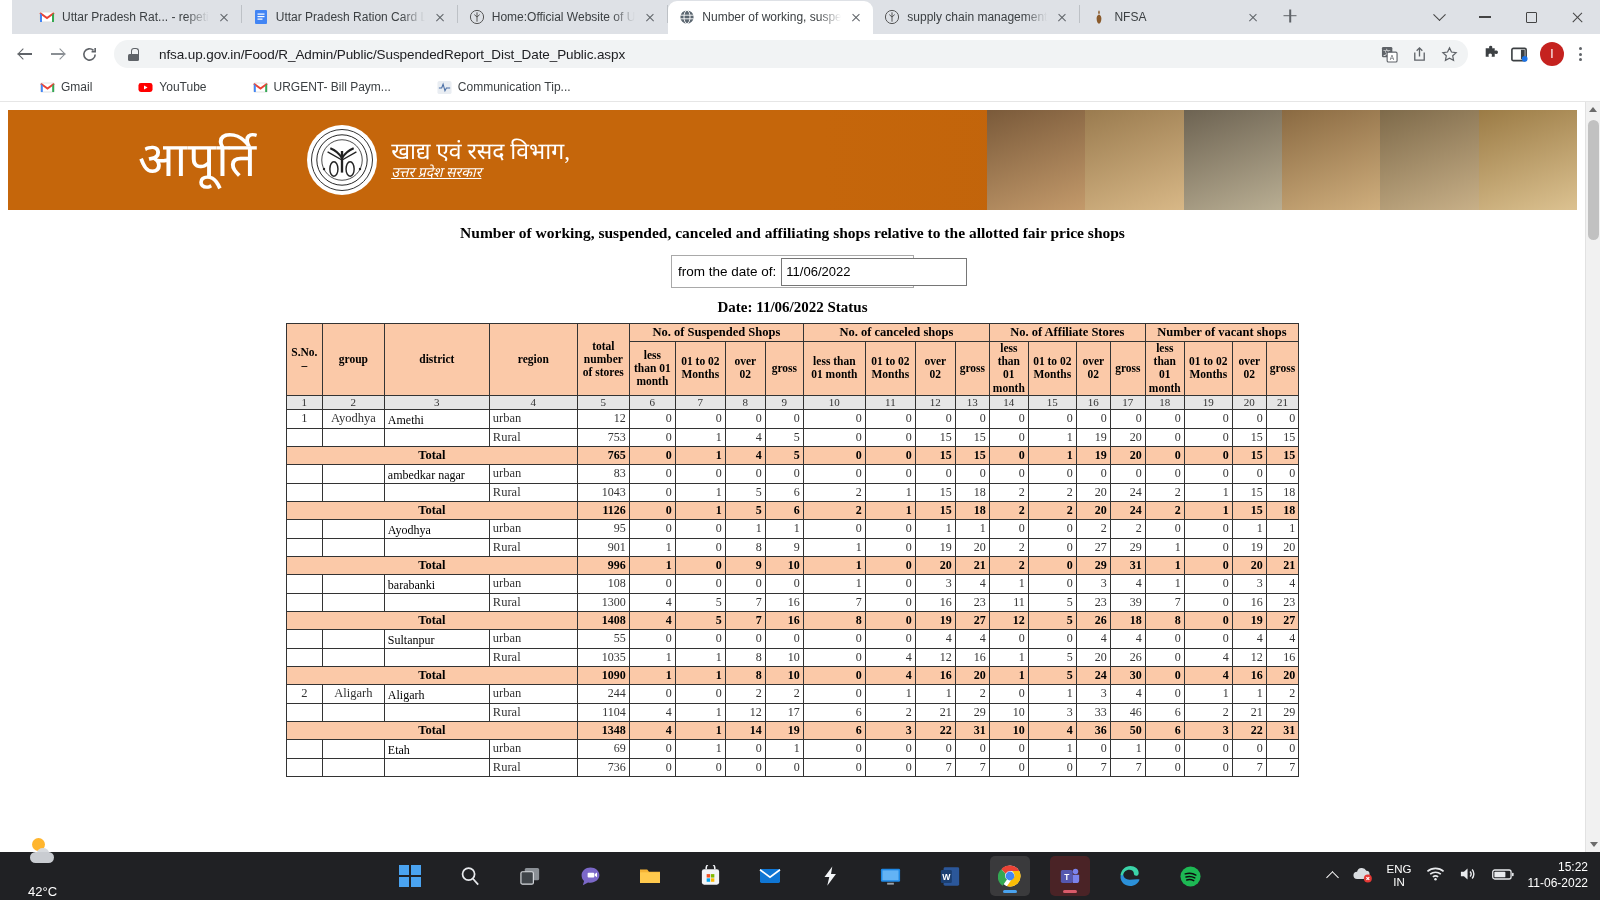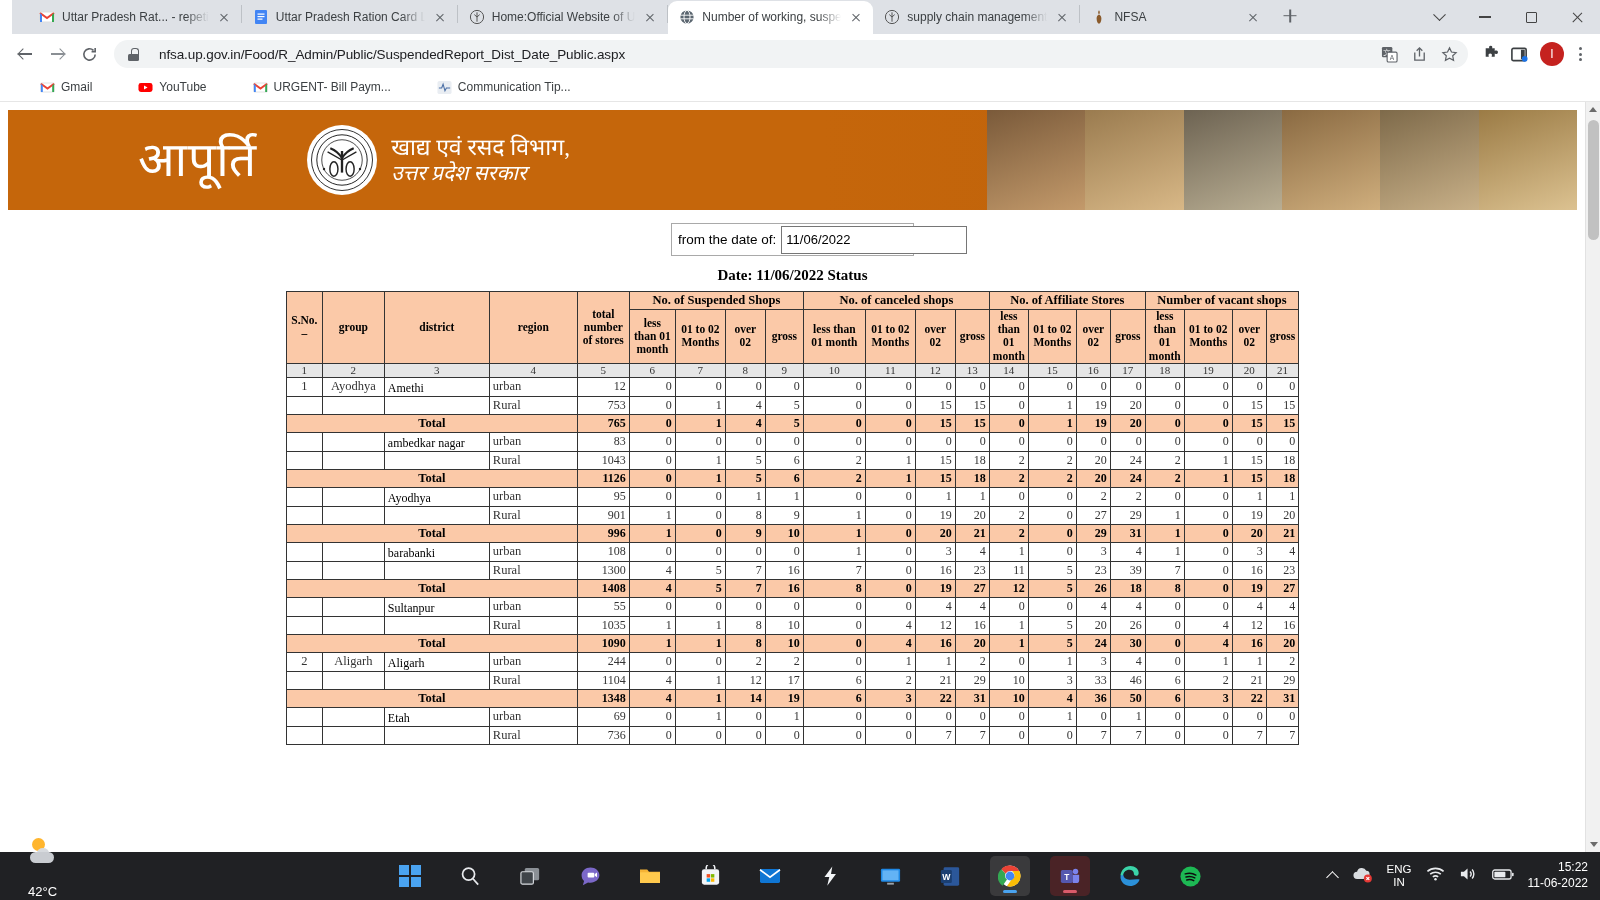--- a/index.html
+++ b/index.html
@@ -102,21 +102,21 @@
     display:flex; align-items:center; position:relative; overflow:hidden;
   }
   .banner .aapurti {
     color:#fff; font-size:48px; margin-left:130px; letter-spacing:1px;
     font-family:"Liberation Serif", serif; line-height:1;
   }
   .emblem { width:70px; height:70px; margin-left:50px; border-radius:50%; background:#fff; display:flex; align-items:center; justify-content:center; position:relative; flex:0 0 70px; }
   .emblem .ring { width:62px; height:62px; border-radius:50%; border:1.5px solid #333; display:flex; align-items:center; justify-content:center; }
   .banner .deptname { margin-left:14px; color:#fff; line-height:1.15; font-family:"Liberation Serif", serif; }
   .banner .deptname .l1 { font-size:23px; }
-  .banner .deptname .l2 { font-size:21px; font-style:italic; }
+  .banner .deptname .l2 { font-size:14px; font-style:italic;text-decoration:underline; }
   .banner .photos { position:absolute; right:0; top:0; height:100px; width:590px; display:flex; }
   .banner .photos .ph { flex:1; height:100%; }
 
   .page-title {
     text-align:center; font-family:"Liberation Serif", serif; font-weight:bold;
     font-size:15.5px; color:#000; margin-top:14px;
   }
 
   .printbox {
     width:243px; margin:13px auto 0 auto; border:1px solid #a9a9a9; background:#fff;
@@ -404,20 +404,21 @@
         <div class="photos">
           <div class="ph" style="background:linear-gradient(160deg,#7a5a3a,#c39a6b);"></div>
           <div class="ph" style="background:linear-gradient(160deg,#9a7b4f,#d8b887);"></div>
           <div class="ph" style="background:linear-gradient(160deg,#6d6352,#b9ae93);"></div>
           <div class="ph" style="background:linear-gradient(160deg,#8a6a42,#cfae7d);"></div>
           <div class="ph" style="background:linear-gradient(160deg,#7e6a4a,#c8b088);"></div>
           <div class="ph" style="background:linear-gradient(160deg,#9b7b45,#dcc291);"></div>
         </div>
       </div>
 
+      <div class="page-title">Number of working, suspended, canceled and affiliating shops relative to the allotted fair price shops</div>
 
       <div class="printbox">
         <div class="row2">
           <label>from the date of:</label>
           <input class="date-input" value="11/06/2022" style="">
         </div>
       </div>
 
       <div class="date-status">Date: 11/06/2022 Status</div>
 

